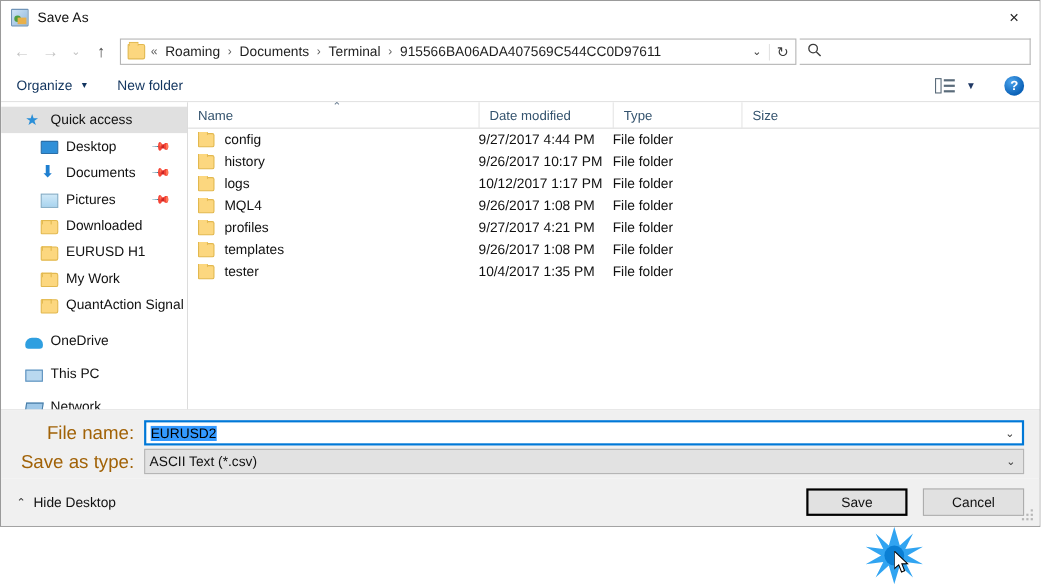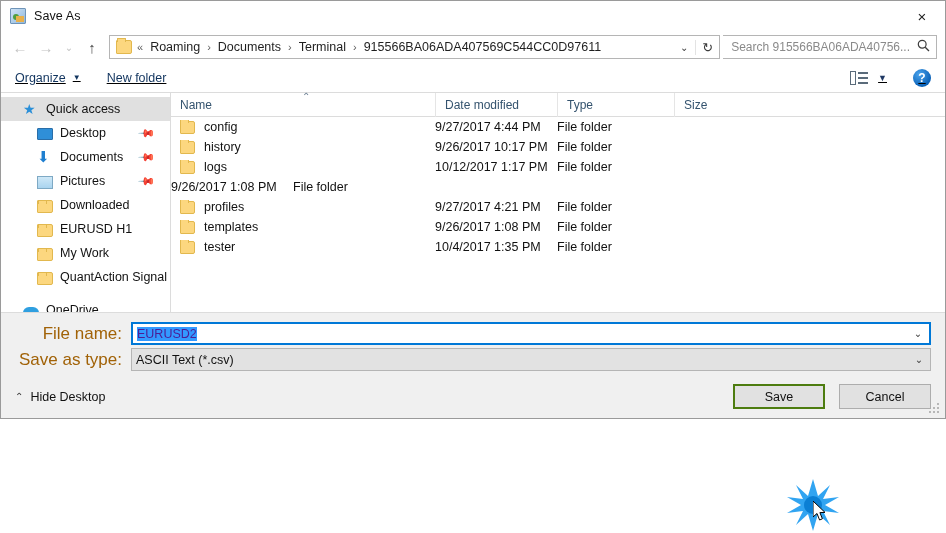--- a/index.html
+++ b/index.html
@@ -5,21 +5,21 @@
   * { box-sizing: border-box; }
   html, body {
     margin: 0; padding: 0;
     width: 946px; height: 533px;
     overflow: hidden;
     font-family: "Liberation Sans", sans-serif;
     background: #ffffff;
   }
   #dialog {
     position: relative;
-    width: 946px; height: 419px;
+    width: 946px; height: 479px;
     background: #ffffff;
     border: 1px solid #9a9a9a;
     display: flex;
     flex-direction: column;
   }
 
   
   .titlebar {
     height: 30px;
     display: flex;
@@ -176,21 +176,20 @@
 
   
   .toolbar {
     height: 30px;
     flex: 0 0 30px;
     display: flex;
     align-items: center;
     border-bottom: 1px solid #dcdcdc;
     padding-left: 14px;
     background: #ffffff;
-    text-decoration: underline;
   }
   .tb-item {
     font-size: 12.5px;
     color: #12355f;
     margin-right: 26px;
     display: flex;
     align-items: center;
   }
   .tb-caret {
     margin-left: 7px;
@@ -429,21 +428,21 @@
   .combo-val {
     flex: 1 1 auto;
     font-size: 12.5px;
     color: #111111;
     padding-left: 4px;
     white-space: nowrap;
     overflow: hidden;
   }
   .combo-val .sel {
     background: #3399ff;
-    color: #4c1d95;
+    color: #000000;
   }
   .combo-chev {
     flex: 0 0 22px;
     text-align: center;
     font-size: 10px;
     color: #3c3c3c;
   }
 
   
   .footer {
@@ -464,21 +463,21 @@
   .btns { margin-left: auto; display: flex; align-items: center; }
   .btn {
     width: 92px; height: 25px;
     font-size: 12.5px;
     color: #111111;
     background: #e1e1e1;
     border: 1px solid #adadad;
     display: flex; align-items: center; justify-content: center;
   }
   .btn.primary {
-    border: 2px solid #4d7c0f;
+    border: 2px solid #000000;
     margin-right: 14px;
   }
   .grip {
     position: absolute;
     right: 4px; bottom: 3px;
     width: 12px; height: 12px;
   }
   .grip i {
     position: absolute;
     width: 2px; height: 2px;
@@ -527,21 +526,20 @@
         <span class="crumb-sep">›</span>
         <span class="crumb">Terminal</span>
         <span class="crumb-sep">›</span>
         <span class="crumb">915566BA06ADA407569C544CC0D97611</span>
       </div>
       <div class="addr-chev">⌄</div>
       <div class="addr-refresh">↻</div>
     </div>
 
     <div class="searchbox">
-      <div class="search-text">Search 915566BA06ADA40756...</div>
       <div class="search-icon">
         <svg width="13" height="13" viewBox="0 0 13 13" aria-hidden="true">
           <circle cx="5.2" cy="5.2" r="3.9" fill="none" stroke="#3c3c3c" stroke-width="1.2"></circle>
           <line x1="8.2" y1="8.2" x2="12" y2="12" stroke="#3c3c3c" stroke-width="1.3"></line>
         </svg>
       </div>
     </div>
   </div>
 
   <div class="toolbar">
@@ -647,20 +645,24 @@
         <div class="row">
           <div class="cell cell-name">
             <span class="row-folder-ico"></span>
             <span>logs</span>
           </div>
           <div class="cell cell-date">10/12/2017 1:17 PM</div>
           <div class="cell cell-type">File folder</div>
           <div class="cell cell-size"></div>
         </div>
         <div class="row">
+          <div class="cell cell-name">
+            <span class="row-folder-ico"></span>
+            <span>MQL4</span>
+          </div>
           <div class="cell cell-date">9/26/2017 1:08 PM</div>
           <div class="cell cell-type">File folder</div>
           <div class="cell cell-size"></div>
         </div>
         <div class="row">
           <div class="cell cell-name">
             <span class="row-folder-ico"></span>
             <span>profiles</span>
           </div>
           <div class="cell cell-date">9/27/2017 4:21 PM</div>

